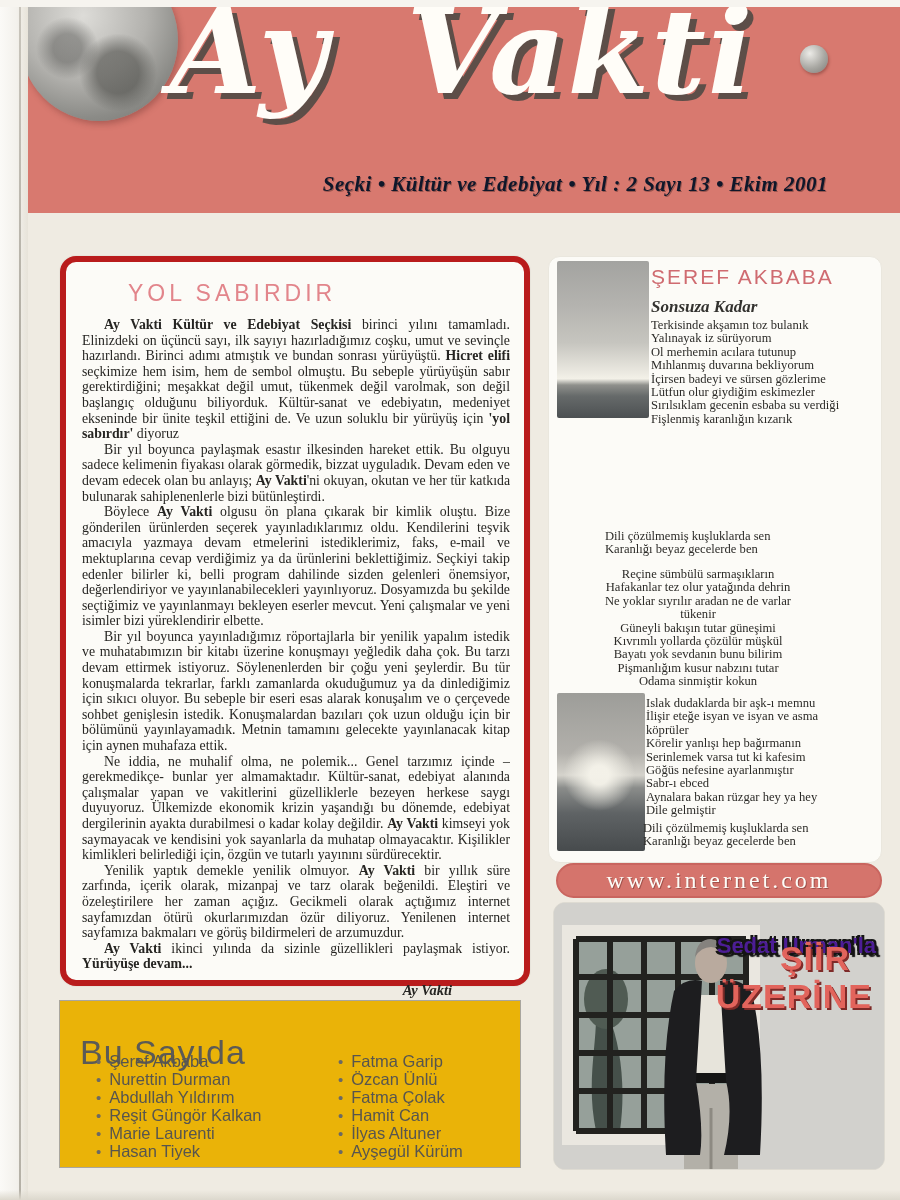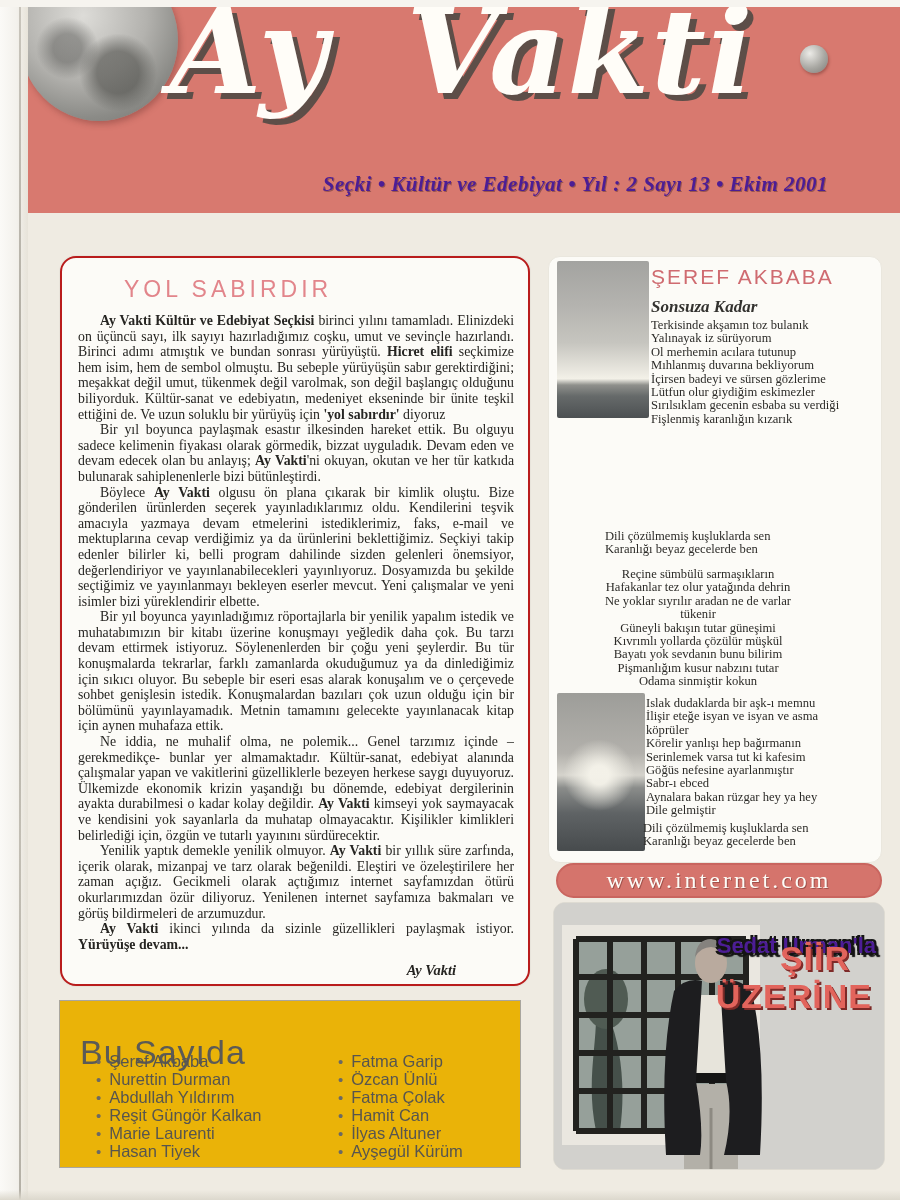--- a/index.html
+++ b/index.html
@@ -43,28 +43,28 @@
     text-shadow:6px 6px 0 rgba(72,70,66,.85);
   }
   .moon-dot {
     position:absolute; left:772px; top:38px; width:28px; height:28px; border-radius:50%;
     background:radial-gradient(circle at 35% 30%, #ecebe7, #a9a8a3 55%, #7c7b77);
     box-shadow:1px 2px 3px rgba(90,40,36,.4);
   }
   .mast-subtitle {
     position:absolute; right:72px; bottom:16px;
     font-family:"Liberation Serif", serif; font-style:italic; font-weight:bold;
-    font-size:21px; color:#4c1d95; letter-spacing:.5px;
+    font-size:21px; color:#0f172a; letter-spacing:.5px;
     text-shadow:1px 1px 0 rgba(90,50,46,.5);
   }
 
   
   .editorial {
     position:absolute; left:60px; top:256px; width:470px; height:730px;
-    background:#fcfbf7; border-radius:16px; border:2px solid #b91c1c;
+    background:#fcfbf7; border-radius:16px; border:6px solid #b91c1c;
     box-shadow:0 0 0 1px rgba(220,216,206,.35);
     padding:14px 14px 0 16px;
   }
   .editorial-title {
     margin:4px 0 10px 46px;
     font-family:"Liberation Sans", sans-serif; font-size:23px; letter-spacing:4px;
     color:#e2858b; font-weight:normal;
   }
   .editorial-body { font-size:13.8px; line-height:15.6px; color:#262522; text-align:justify; }
   .editorial-body p { margin:0; text-indent:22px; }

